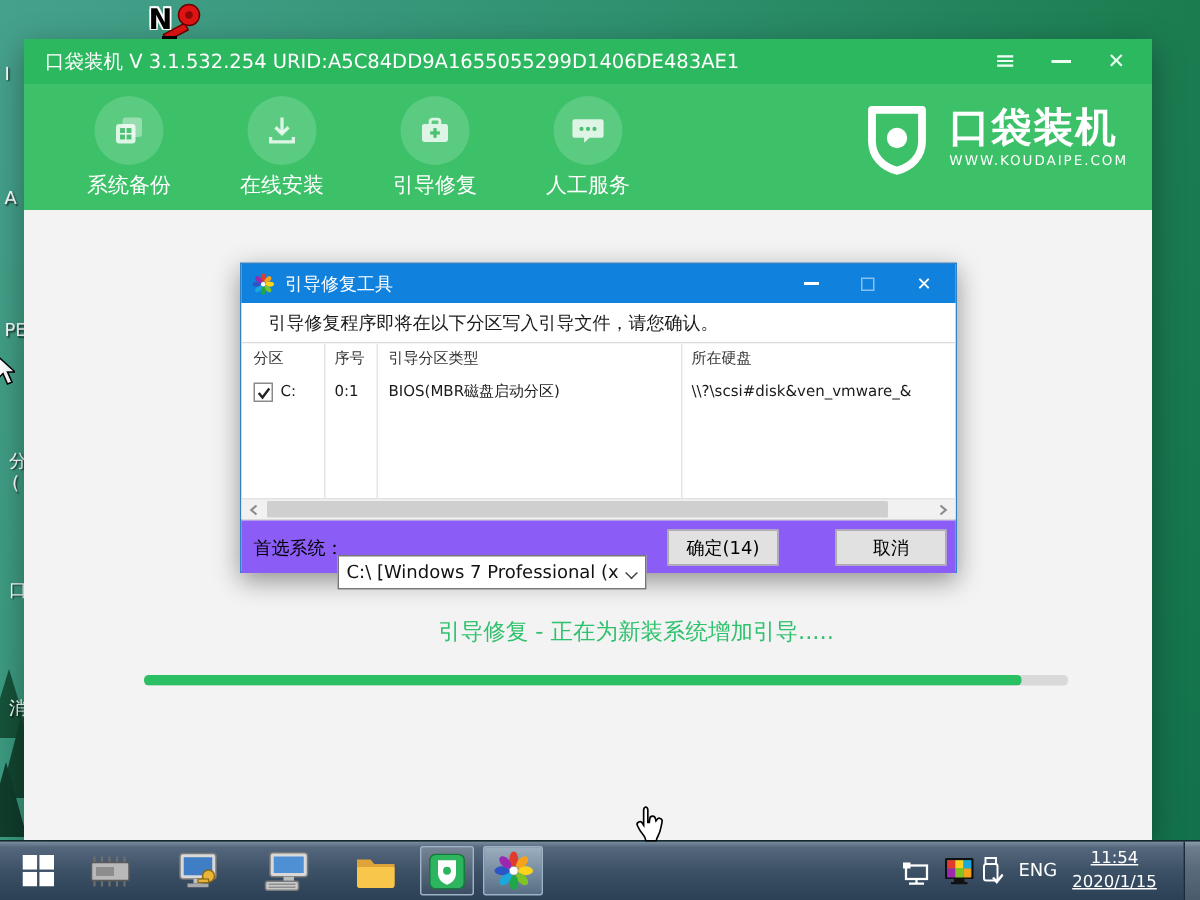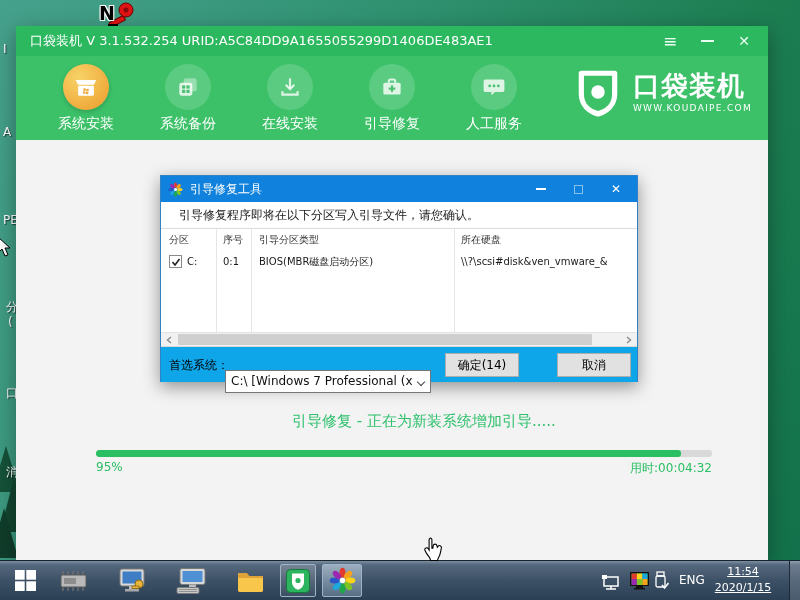--- a/index.html
+++ b/index.html
@@ -63,21 +63,21 @@
   .hdr, .cell { position:absolute; font-size:10px; color:#1a1a1a; line-height:22px; white-space:nowrap; }
   .hdr { top:0; color:#333; }
   .cell { top:22px; }
   .checkbox { position:absolute; left:8px; top:26px; width:13px; height:13px; background:#fff; border:1px solid #8a8a8a;
               display:flex; align-items:center; justify-content:center; }
   .hscroll { position:absolute; left:0; right:0; bottom:0; height:14px; background:#f1f1f1; border-top:1px solid #e3e3e3; }
   .hs-arrow { position:absolute; top:0; width:16px; height:13px; display:flex; align-items:center; justify-content:center; }
   .hs-arrow svg { display:block; }
   .hs-left { left:0; } .hs-right { right:0; }
   .hs-thumb { position:absolute; left:17px; right:45px; top:1px; height:11px; background:#cfcfcf; border-radius:1px; }
-  .dlg-bottom { position:relative; height:36px; background:#0ea5e9; border-top:1px solid #d9d9d9; }
+  .dlg-bottom { position:relative; height:36px; background:#8b5cf6; border-top:1px solid #d9d9d9; }
   .pref-label { position:absolute; left:8px; top:0; line-height:36px; font-size:12px; color:#000; }
   .combo { position:absolute; left:64px; top:23px; width:206px; height:23px; background:#fff; border:1px solid #767676;
            font-size:12px; line-height:21px; padding-left:5px; white-space:nowrap; overflow:hidden; color:#111; }
   .combo-chevron { position:absolute; right:6px; top:8px; width:6px; height:6px; border-left:1px solid #444;
                    border-bottom:1px solid #444; transform:rotate(-45deg); }
   .dlg-btn { position:absolute; top:6px; width:74px; height:24px; background:#e1e1e1; border:1px solid #adadad;
              font-size:12px; color:#000; text-align:center; line-height:22px; cursor:pointer; }
   .btn-ok { left:284px; } .btn-cancel { left:396px; }
 
   
@@ -127,35 +127,20 @@
   <div class="titlebar">
     <span class="title">口袋装机 V 3.1.532.254 URID:A5C84DD9A1655055299D1406DE483AE1</span>
     <div class="win-controls">
       <span class="ctl ctl-menu">≡</span>
       <span class="ctl ctl-minbar"></span>
       <span class="ctl ctl-close">✕</span>
     </div>
   </div>
 
   <div class="toolbar">
-    <div class="tool-item active">
-      <div class="tool-circle">
-        <svg width="26" height="26" viewBox="0 0 24 24">
-            <path d="M2.5 5.5h19l-2.2 4.5H4.7z" fill="currentColor"></path>
-            <rect x="4.7" y="10.8" width="14.6" height="9.2" rx="1" fill="currentColor"></rect>
-            <g fill="#efa93a">
-              <rect x="9.6" y="13.2" width="2.2" height="2.2" transform="rotate(8 10 14)"></rect>
-              <rect x="12.4" y="13.6" width="2.2" height="2.2" transform="rotate(8 13 14)"></rect>
-              <rect x="9.2" y="16" width="2.2" height="2.2" transform="rotate(8 10 17)"></rect>
-              <rect x="12 " y="16.4" width="2.2" height="2.2" transform="rotate(8 13 17)"></rect>
-            </g>
-          </svg>
-      </div>
-      <span class="tool-label">系统安装</span>
-    </div>
     <div class="tool-item">
       <div class="tool-circle">
         <svg width="26" height="26" viewBox="0 0 24 24">
             <rect x="8" y="4" width="12" height="12" rx="2" fill="currentColor" opacity=".45"></rect>
             <rect x="4" y="8" width="12" height="12" rx="2" fill="currentColor"></rect>
             <g fill="#4cc173">
               <rect x="6.5" y="10.5" width="3" height="3"></rect>
               <rect x="10.5" y="10.5" width="3" height="3"></rect>
               <rect x="6.5" y="14.5" width="3" height="3"></rect>
               <rect x="10.5" y="14.5" width="3" height="3"></rect>
@@ -210,24 +195,20 @@
         <div class="logo-text-name">口袋装机</div>
         <div class="logo-text-url">WWW.KOUDAIPE.COM</div>
       </div>
     </div>
   </div>
 
   <div class="win-body">
     <div class="status-text">引导修复 - 正在为新装系统增加引导.....</div>
     <div class="progress-track">
       <div class="progress-fill" style="width: 95%;"></div>
-    </div>
-    <div class="progress-labels">
-      <span>95%</span>
-      <span>用时:00:04:32</span>
     </div>
   </div>
 </div>
 
 <div class="dialog">
   <div class="dlg-titlebar">
     <span class="dlg-icon">
       <svg width="15" height="15" viewBox="0 0 24 24">
         <g>
             <ellipse cx="12" cy="5" rx="2.6" ry="4.4" fill="#e23b2e"></ellipse>

